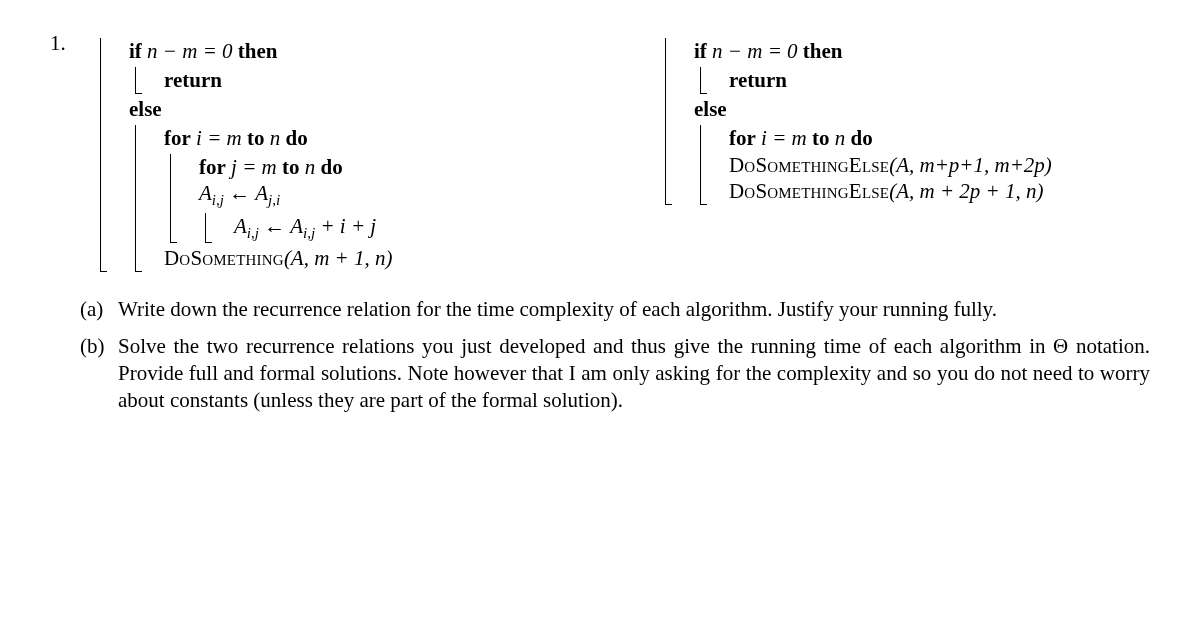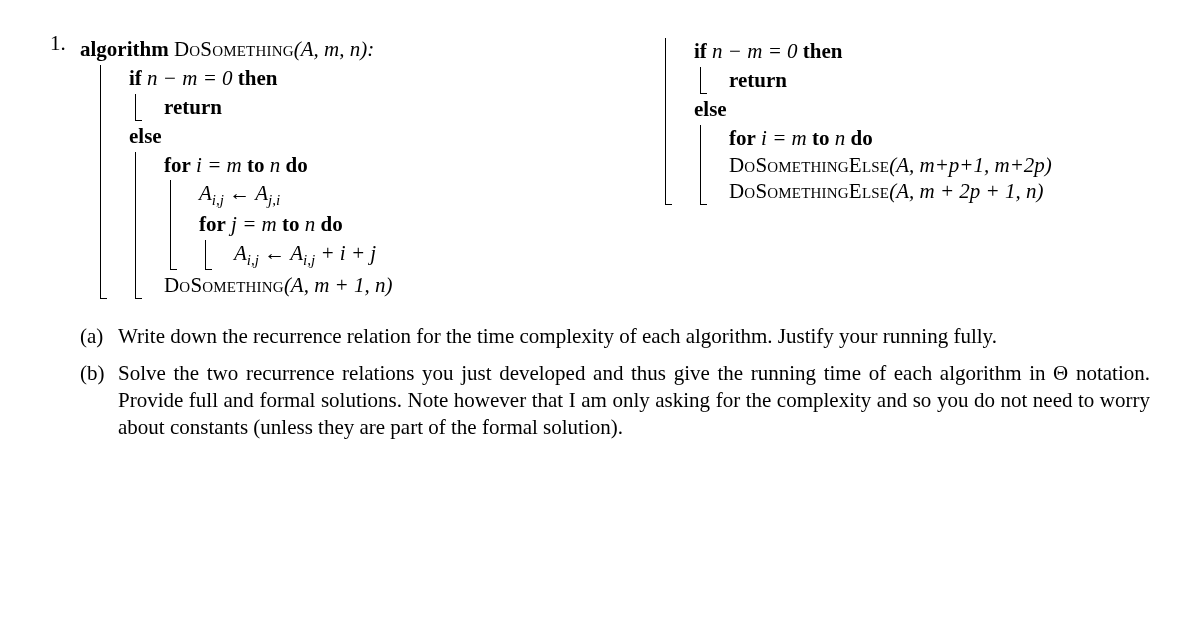--- a/index.html
+++ b/index.html
@@ -72,43 +72,38 @@
 </head>
 <body>
 
 <div class="outer-item">
   <div class="outer-num">1.</div>
   <div class="outer-body">
 
     <div class="two-col">
 
       <div class="col">
-        <p class="algo-line">
-          <span class="kw">algorithm</span>
-          <span> </span>
-          <span class="fn">DoSomething</span><span class="m">(A, m, n):</span>
-        </p>
         <div class="algo-body l-shape indent1">
           <p class="algo-line">
             <span class="kw">if</span><span class="m"> n − m = 0 </span><span class="kw">then</span>
           </p>
           <div class="algo-body l-shape">
             <p class="algo-line"><span class="kw">return</span></p>
           </div>
           <p class="algo-line"><span class="kw">else</span></p>
           <div class="algo-body l-shape">
             <p class="algo-line">
               <span class="kw">for</span><span class="m"> i = m </span><span class="kw">to</span><span class="m"> n </span><span class="kw">do</span>
             </p>
             <div class="algo-body l-shape">
               <p class="algo-line">
-                <span class="m">A</span><span class="sub"><span class="m">i</span><span class="comma">,</span><span class="m">j</span></span><span class="m"> ← </span><span class="m">A</span><span class="sub"><span class="m">j</span><span class="comma">,</span><span class="m">i</span></span>
+                <span class="kw">for</span><span class="m"> j = m </span><span class="kw">to</span><span class="m"> n </span><span class="kw">do</span>
               </p>
               <p class="algo-line">
-                <span class="kw">for</span><span class="m"> j = m </span><span class="kw">to</span><span class="m"> n </span><span class="kw">do</span>
+                <span class="m">A</span><span class="sub"><span class="m">i</span><span class="comma">,</span><span class="m">j</span></span><span class="m"> ← </span><span class="m">A</span><span class="sub"><span class="m">j</span><span class="comma">,</span><span class="m">i</span></span>
               </p>
               <div class="algo-body l-shape">
                 <p class="algo-line">
                   <span class="m">A</span><span class="sub"><span class="m">i</span><span class="comma">,</span><span class="m">j</span></span><span class="m"> ← </span><span class="m">A</span><span class="sub"><span class="m">i</span><span class="comma">,</span><span class="m">j</span></span><span class="m"> + i + j</span>
                 </p>
               </div>
             </div>
             <p class="algo-line">
               <span class="fn">DoSomething</span><span class="m">(A, m + 1, n)</span>
             </p>

